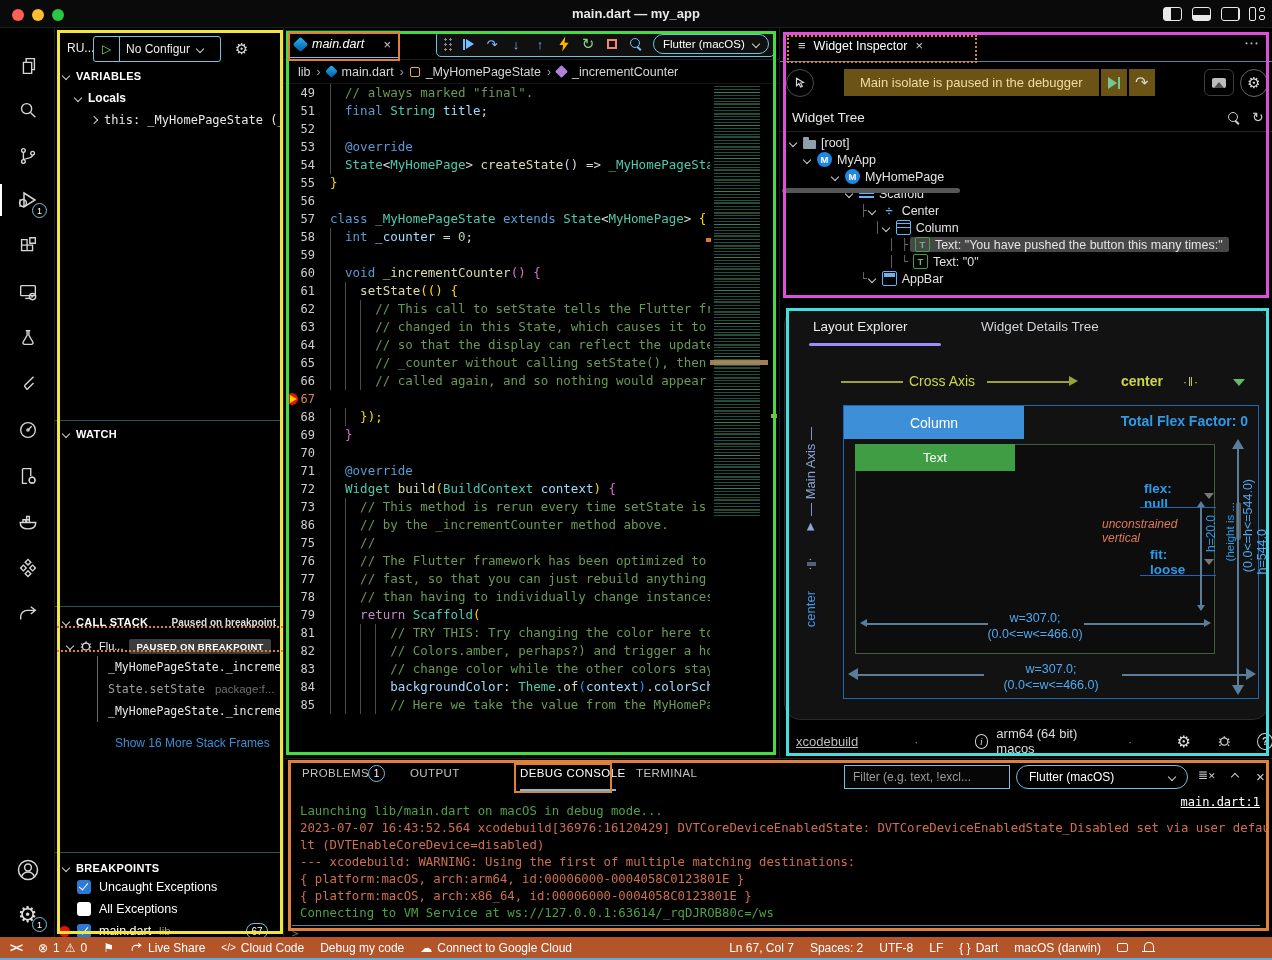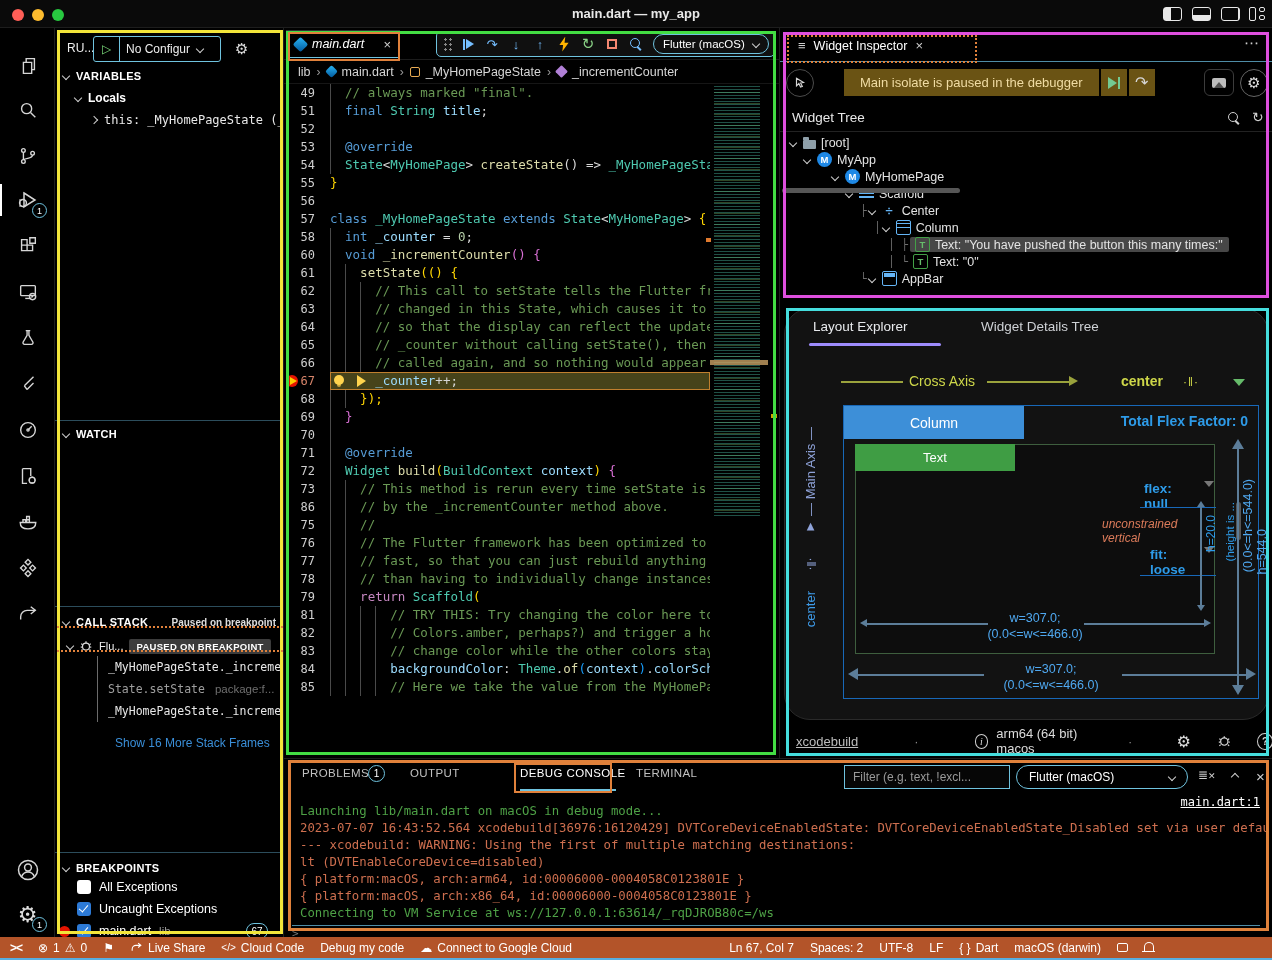--- a/index.html
+++ b/index.html
@@ -123,34 +123,34 @@
   .ti-scaffold{background:linear-gradient(180deg,transparent 2px,#64B5F6 2px 4px,transparent 4px 6px,#64B5F6 6px 8px,transparent 8px 10px,#64B5F6 10px 12px,transparent 12px)}
   .ti-center{color:#64B5F6;font-size:13px}
   .ti-column{border:1.5px solid #64B5F6;border-radius:2px;background:linear-gradient(180deg,transparent 2px,#64B5F6 2px 3.5px,transparent 3.5px 6px,#64B5F6 6px 7.5px,transparent 7.5px)}
   .ti-text{border:1.5px solid #43A047;border-radius:2px;color:#66BB6A}
   .ti-appbar{border:1.5px solid #64B5F6;border-radius:2px}
   .ti-appbar::before{content:"";position:absolute;left:1px;right:1px;top:1px;height:4px;background:#64B5F6}
   #wt-hscroll{position:absolute;left:2px;top:160px;width:178px;height:5px;border-radius:3px;background:#565656}
 
   
   #layoutx{left:779px;top:302px;width:493px;height:456px;background:#000;overflow:hidden;border-left:1px solid #1e1e1e}
-  #lx-box{position:absolute;left:4px;top:6px;width:485px;height:412px;background:#121212;border:1px solid #2a2a2a;border-radius:26px}
+  #lx-box{position:absolute;left:4px;top:6px;width:485px;height:412px;background:#121212;border:1px solid #2a2a2a;border-radius:16px}
   .lx-tab{position:absolute;top:10px;font-size:13.5px;color:#e8eaed}
   #lx-underline{position:absolute;left:24px;top:34px;width:132px;height:3px;border-radius:2px;background:#9e8cfc}
   .lime{color:#cdd649}
   .blue{color:#3E9BE9}
   .hline{position:absolute;height:1.6px;background:#9aa23c}
   .arrow-r{position:absolute;width:0;height:0;border-left:9px solid #9aa23c;border-top:5px solid transparent;border-bottom:5px solid transparent}
   .vtext{writing-mode:vertical-rl;transform:rotate(180deg);white-space:nowrap}
   #col-box{position:absolute;left:58px;top:96px;width:416px;height:294px;border:1px solid #1868B8}
   #col-head{position:absolute;left:0;top:0;width:180px;height:33px;background:#3D8FD8;color:#fff;font-size:14px;display:flex;align-items:center;justify-content:center}
   #flex-factor{position:absolute;right:10px;top:7px;font-size:14px;font-weight:bold;color:#2E9BE8}
   #text-box{position:absolute;left:11px;top:38px;width:360px;height:210px;border:1px solid #3E5E3E;background:#0d0d0d}
   #text-head{position:absolute;left:-1px;top:-1px;width:160px;height:27px;background:#3F9D44;color:#fff;font-size:13px;display:flex;align-items:center;justify-content:center}
-  .drop{font-size:13.5px;font-weight:bold;color:#2E9BE8;display:flex;align-items:flex-start;gap:6px}
+  .drop{font-size:13.5px;font-weight:bold;color:#2E9BE8;display:flex;align-items:center;gap:6px}
   .dcaret{width:0;height:0;border-left:5px solid transparent;border-right:5px solid transparent;border-top:6px solid #777}
   .thinline{position:absolute;height:1px;background:#1868B8}
   .wlabel{position:absolute;text-align:center;font-size:12.5px;color:#4FA8F0;width:100%}
   .harrow{position:absolute;height:1.6px;background:#5c7d99}
   .tri{position:absolute;width:0;height:0}
   .vline{position:absolute;width:1.6px;background:#5c7d99}
   #lx-footer{position:absolute;left:0;top:424px;width:493px;height:30px;display:flex;align-items:center;font-size:13px;color:#dcdcdc}
   .icirc{width:15px;height:15px;border:1.4px solid #cfcfcf;border-radius:50%;display:inline-flex;align-items:center;justify-content:center;font-size:10px;font-style:italic;font-family:"Liberation Serif",serif}
 
   
@@ -371,26 +371,26 @@
       </div>
     <div class="abs" style="left:60px;top:708px;font-size:12px;color:#3A8FD9">Show 16 More Stack Frames</div>
 
     <div class="sep-line" style="top:824px"></div>
     <div class="sb-row" style="top:830px;padding-left:8px">
       <span class="chev"></span>
       <span class="sec-title">BREAKPOINTS</span>
     </div>
     <div id="bp-list" class="abs" style="left:0;top:848px;width:229px">
         <div style="height: 22px; display: flex; align-items: center; position: relative; padding-left: 22px; gap: 8px;">
+          <span class="checkbox cb-on"></span>
+          <span style="font-size: 12.5px; color: rgb(255, 255, 255);">Uncaught Exceptions</span>
+        </div>
+        <div style="height: 22px; display: flex; align-items: center; position: relative; padding-left: 22px; gap: 8px;">
           <span class="checkbox cb-off"></span>
           <span style="font-size: 12.5px; color: rgb(255, 255, 255);">All Exceptions</span>
-        </div>
-        <div style="height: 22px; display: flex; align-items: center; position: relative; padding-left: 22px; gap: 8px;">
-          <span class="checkbox cb-on"></span>
-          <span style="font-size: 12.5px; color: rgb(255, 255, 255);">Uncaught Exceptions</span>
         </div>
         <div style="height: 22px; display: flex; align-items: center; position: relative; padding-left: 22px; gap: 8px;">
           <span style="position: absolute; left: 4px; width: 11px; height: 11px; border-radius: 50%; background: rgb(229, 20, 0);"></span>
           <span class="checkbox cb-on"></span>
           <span style="font-size: 12.5px; color: rgb(255, 255, 255);">main.dart</span>
           <span style="font-size: 11.5px; color: rgb(154, 154, 154);">lib</span>
           <span style="margin-left: auto; margin-right: 16px; min-width: 22px; height: 16px; border: 1.2px solid var(--hcblue); border-radius: 9px; font-size: 10px; color: rgb(255, 255, 255); display: flex; align-items: center; justify-content: center;">67</span>
         </div>
       </div>
   </div>
@@ -471,20 +471,24 @@
           </div>
           <div class="code-line">
             <span class="ln">57</span>
             <span class="lt"><span class="tok-kw">class </span><span class="tok-ty">_MyHomePageState </span><span class="tok-kw">extends </span><span class="tok-ty">State</span><span class="tok-fg">&lt;</span><span class="tok-ty">MyHomePage</span><span class="tok-fg">&gt; </span><span class="tok-b1">{</span></span>
           </div>
           <div class="code-line">
             <span class="ln">58</span>
             <span class="lt"><span class="guide" style="left: 0ch;"></span><span class="tok-kw">  int </span><span class="tok-vr">_counter </span><span class="tok-fg">= </span><span class="tok-nm">0</span><span class="tok-fg">;</span></span>
           </div>
           <div class="code-line">
+            <span class="ln">59</span>
+            <span class="lt"><span class="guide" style="left: 0ch;"></span></span>
+          </div>
+          <div class="code-line">
             <span class="ln">60</span>
             <span class="lt"><span class="guide" style="left: 0ch;"></span><span class="tok-kw">  void </span><span class="tok-fn">_incrementCounter</span><span class="tok-b2">()</span><span class="tok-fg"> </span><span class="tok-b2">{</span></span>
           </div>
           <div class="code-line">
             <span class="ln">61</span>
             <span class="lt"><span class="guide" style="left: 0ch;"></span><span class="guide" style="left: 2ch;"></span><span class="tok-fn">    setState</span><span class="tok-b1">(() {</span></span>
           </div>
           <div class="code-line">
             <span class="ln">62</span>
             <span class="lt"><span class="guide" style="left: 0ch;"></span><span class="guide" style="left: 2ch;"></span><span class="guide" style="left: 4ch;"></span><span class="tok-cm">      // This call to setState tells the Flutter framework that something has</span></span>
@@ -500,21 +504,20 @@
           <div class="code-line">
             <span class="ln">65</span>
             <span class="lt"><span class="guide" style="left: 0ch;"></span><span class="guide" style="left: 2ch;"></span><span class="guide" style="left: 4ch;"></span><span class="tok-cm">      // _counter without calling setState(), then the build method would not be</span></span>
           </div>
           <div class="code-line">
             <span class="ln">66</span>
             <span class="lt"><span class="guide" style="left: 0ch;"></span><span class="guide" style="left: 2ch;"></span><span class="guide" style="left: 4ch;"></span><span class="tok-cm">      // called again, and so nothing would appear to happen.</span></span>
           </div>
           <div class="code-line cur">
             <span class="ln">67<span class="bp-dot"></span><span class="bp-arrow"></span></span>
-            <span class="lt"><span class="bulb"></span><span class="step-arrow"></span><span class="tok-vr">      _counter</span><span class="tok-fg">++;</span></span>
           </div>
           <div class="code-line">
             <span class="ln">68</span>
             <span class="lt"><span class="guide" style="left: 0ch;"></span><span class="guide" style="left: 2ch;"></span><span class="tok-b1">    });</span></span>
           </div>
           <div class="code-line">
             <span class="ln">69</span>
             <span class="lt"><span class="guide" style="left: 0ch;"></span><span class="tok-b2">  }</span></span>
           </div>
           <div class="code-line">
@@ -791,22 +794,22 @@
       <span class="chev"></span>
     </span>
     <span class="picon" style="left:914px;font-size:12px">≣<span style="font-size:9px">✕</span></span>
     <span class="picon" style="left:948px"><span class="chev" style="transform:rotate(-135deg);margin-top:4px"></span></span>
     <span class="picon" style="left:972px;font-size:15px">×</span>
 
     <span id="src-link">main.dart:1</span>
     <div id="console-lines">
         <div class="con-line con-g">Launching lib/main.dart on macOS in debug mode...</div>
         <div class="con-line con-o">2023-07-07 16:43:52.564 xcodebuild[36976:16120429] DVTCoreDeviceEnabledState: DVTCoreDeviceEnabledState_Disabled set via user defau</div>
+        <div class="con-line con-o">lt (DVTEnableCoreDevice=disabled)</div>
         <div class="con-line con-o">--- xcodebuild: WARNING: Using the first of multiple matching destinations:</div>
-        <div class="con-line con-o">lt (DVTEnableCoreDevice=disabled)</div>
         <div class="con-line con-o">{ platform:macOS, arch:arm64, id:00006000-0004058C0123801E }</div>
         <div class="con-line con-o">{ platform:macOS, arch:x86_64, id:00006000-0004058C0123801E }</div>
         <div class="con-line con-g">Connecting to VM Service at ws://127.0.0.1:63614/_rqDJROB80c=/ws</div>
       </div>
     <div id="con-sep"></div>
     <span id="con-prompt">&gt;</span>
   </div>
 
   <div id="statusbar" class="abs">
     <div id="st-left">

